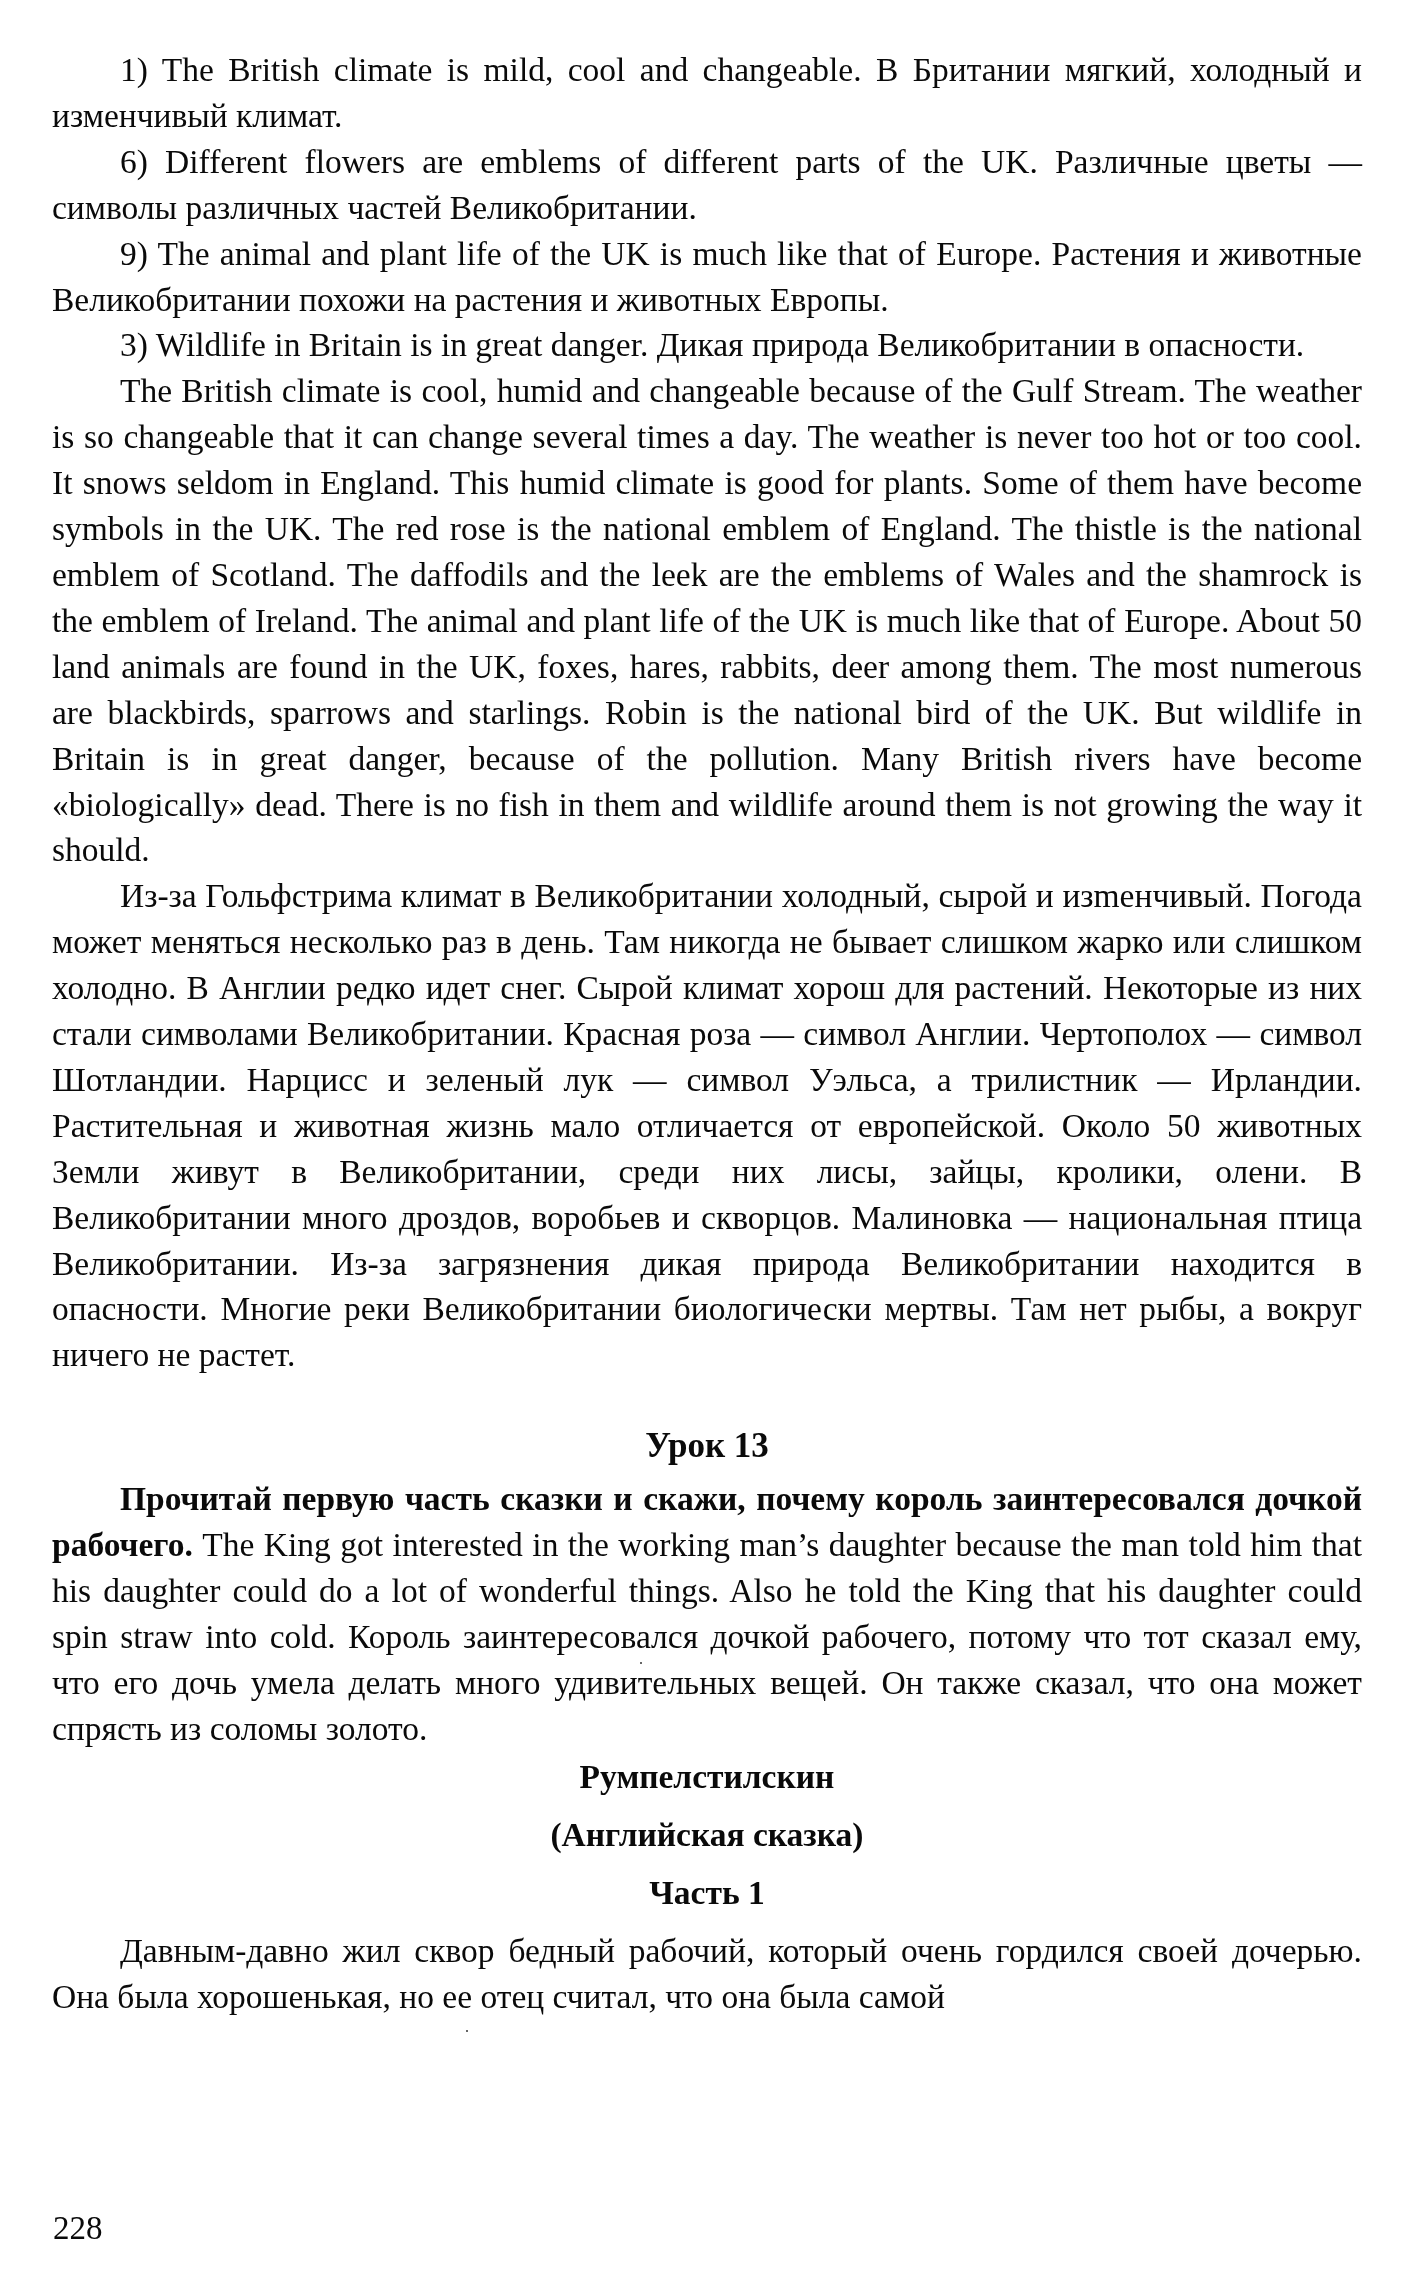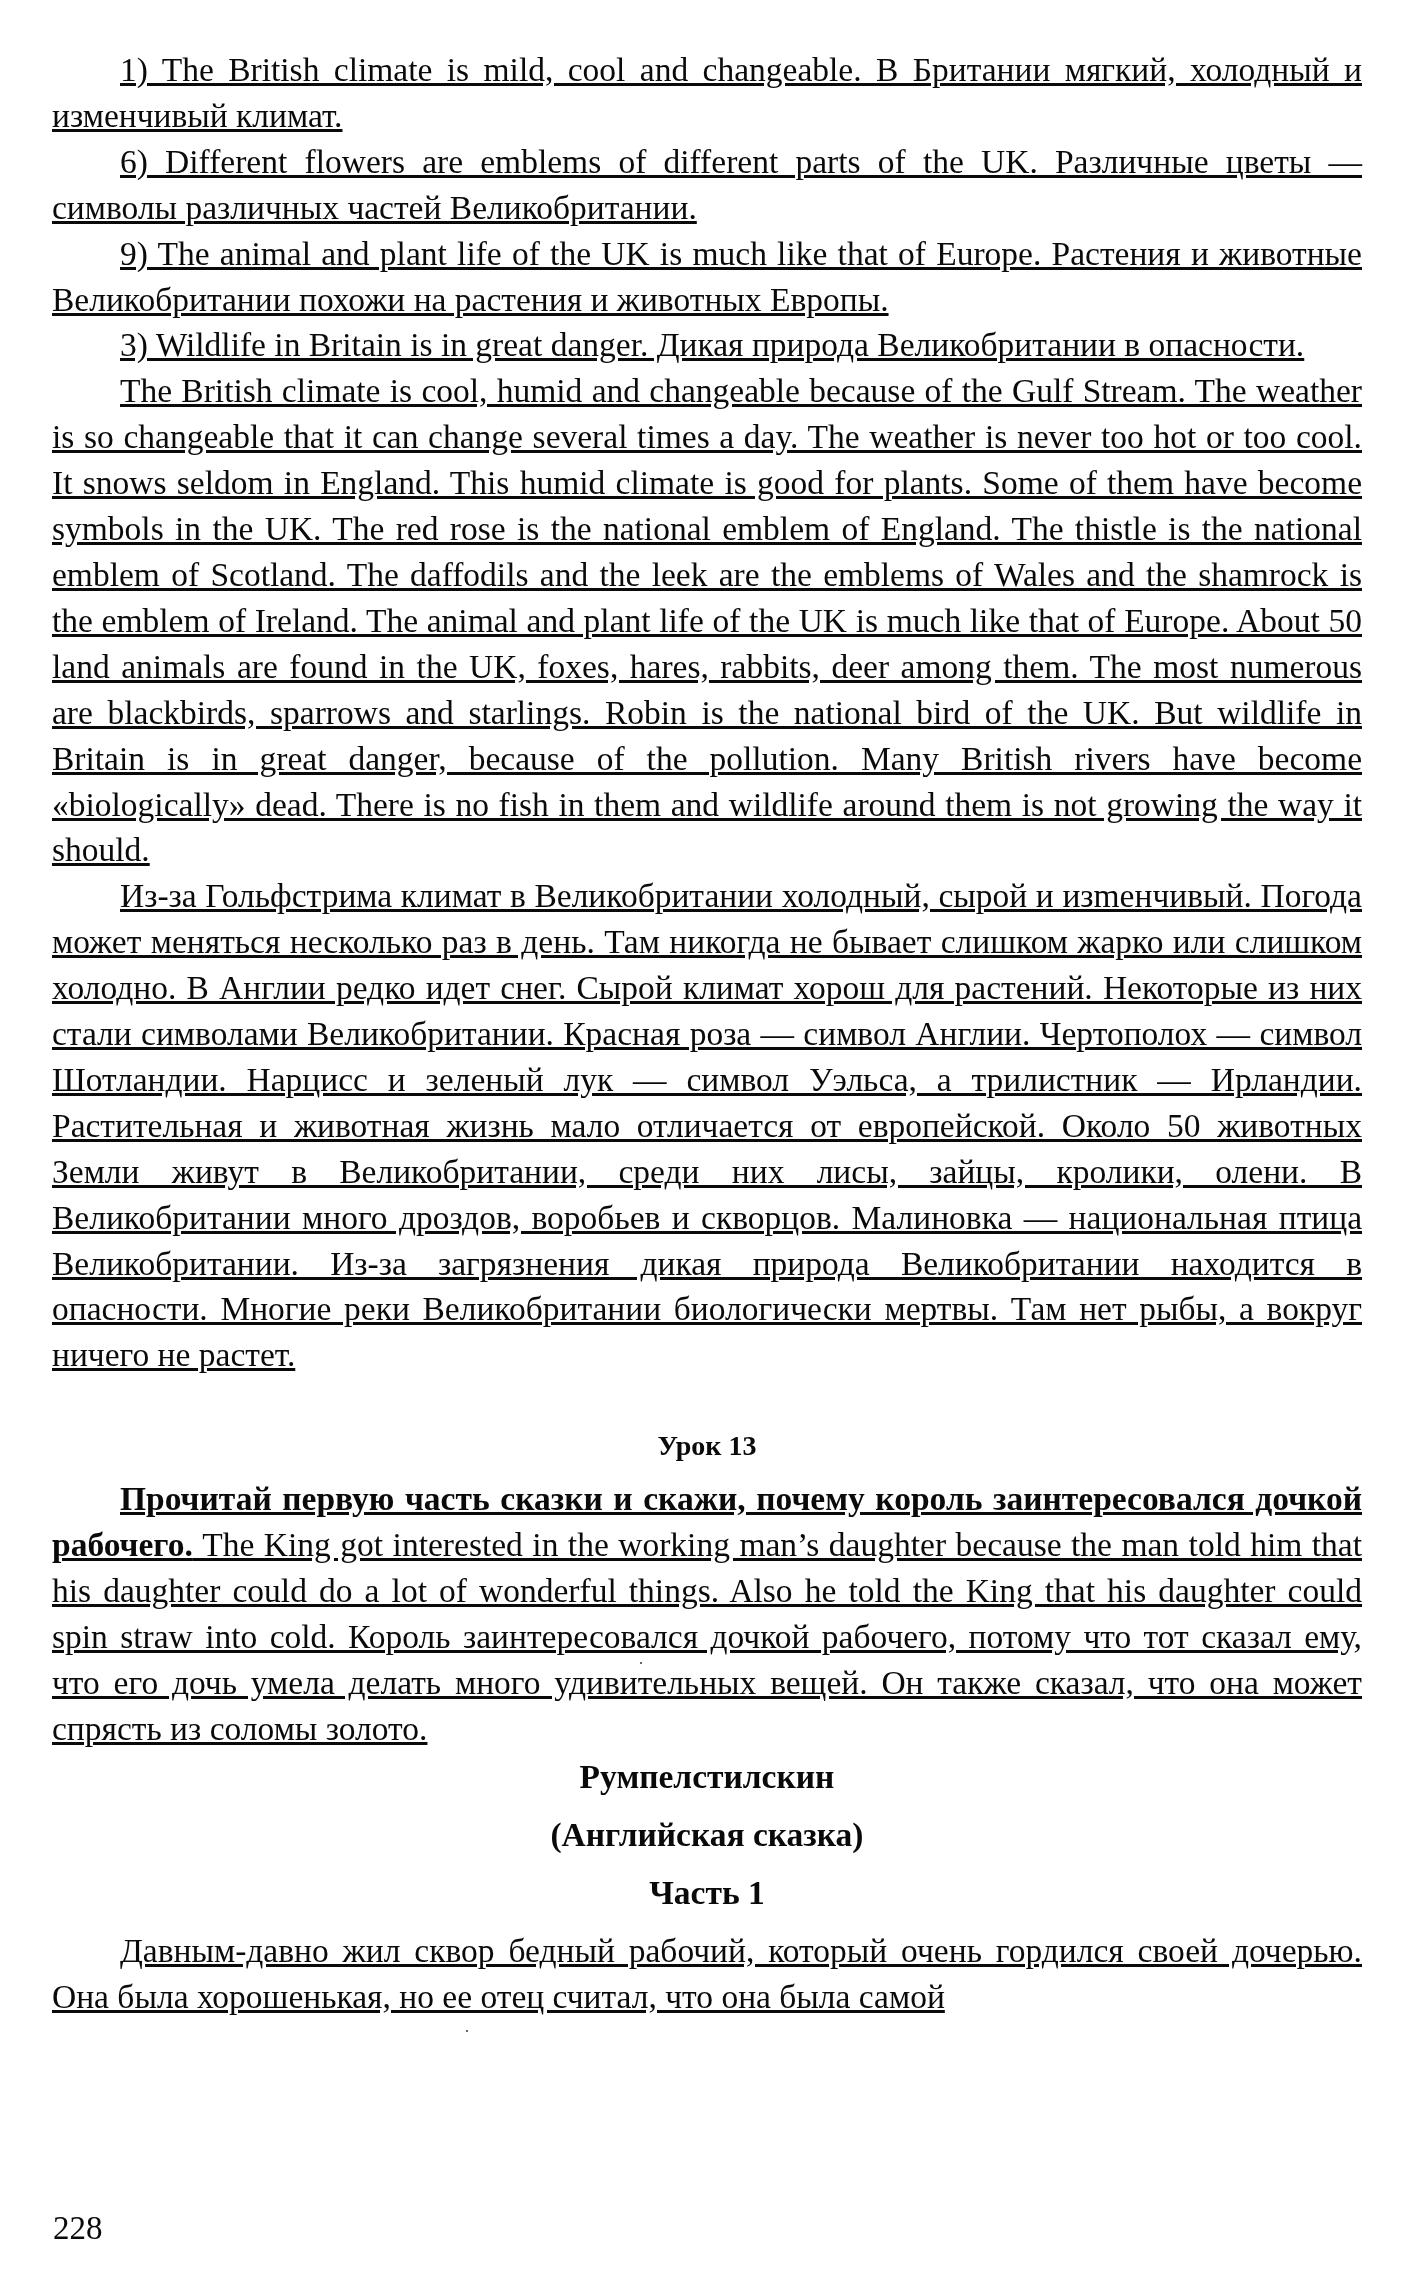--- a/index.html
+++ b/index.html
@@ -21,27 +21,26 @@
       top: 47px;
       width: 1310px;
     }
     p {
       margin: 0;
       font-size: 33.5px;
       line-height: 45.9px;
       text-align: justify;
       text-indent: 68px;
       hyphens: manual;
-      text-decoration: underline;
     }
     .lesson-heading {
       margin: 38px 0 0 0;
       text-align: center;
       font-weight: bold;
-      font-size: 28px;
+      font-size: 35px;
       line-height: 60px;
     }
     .task {
     }
     .task b {
       font-weight: bold;
     }
     .story-title {
       margin: 12px;
       text-align: center;

